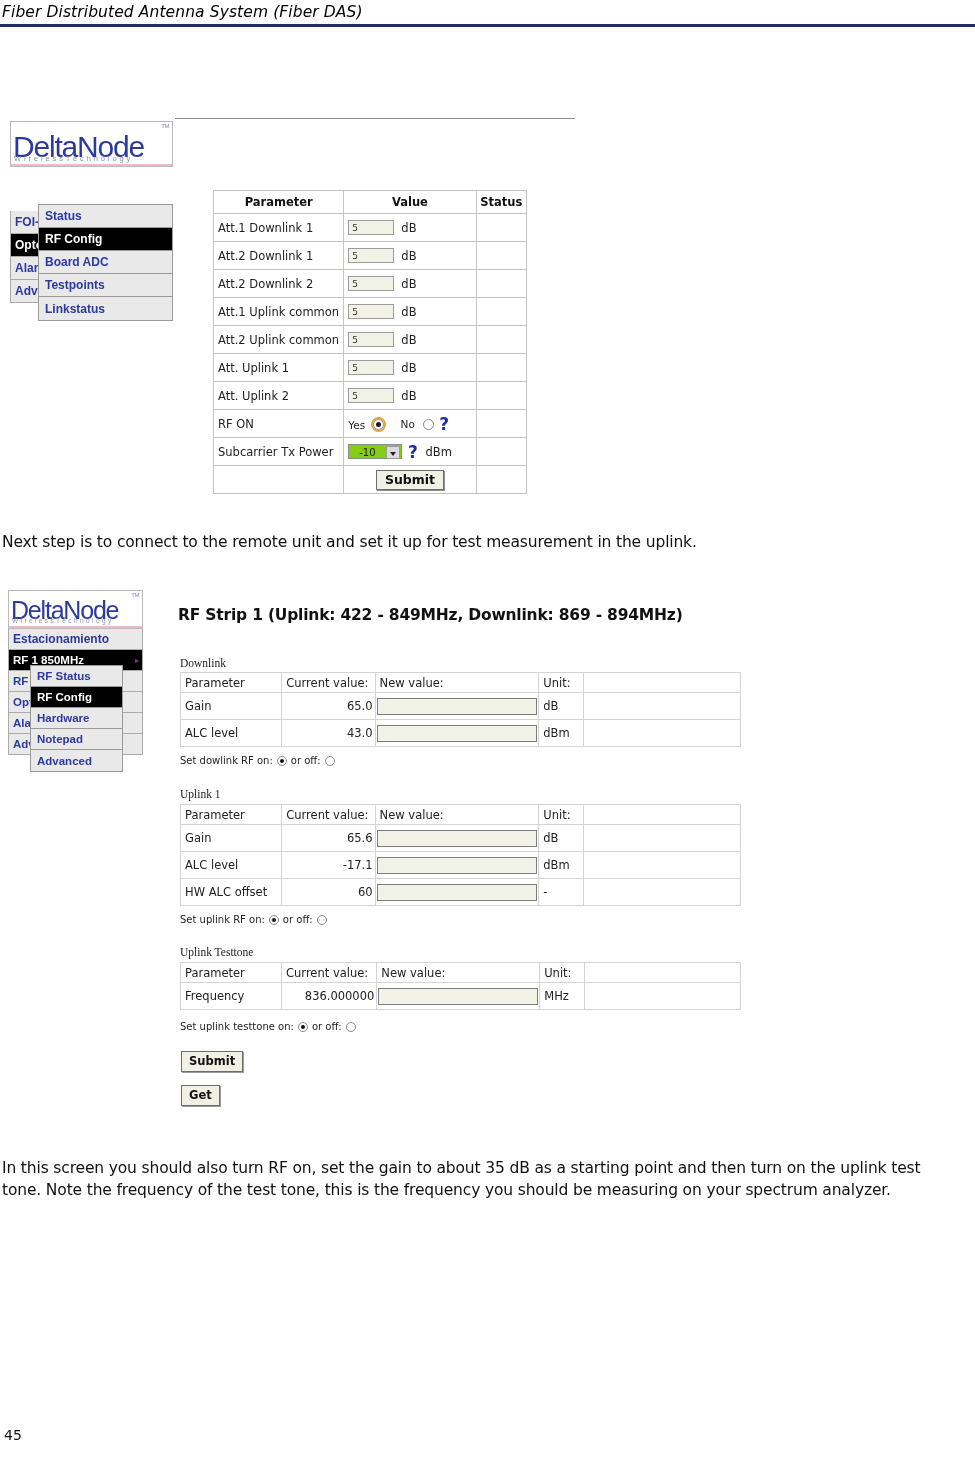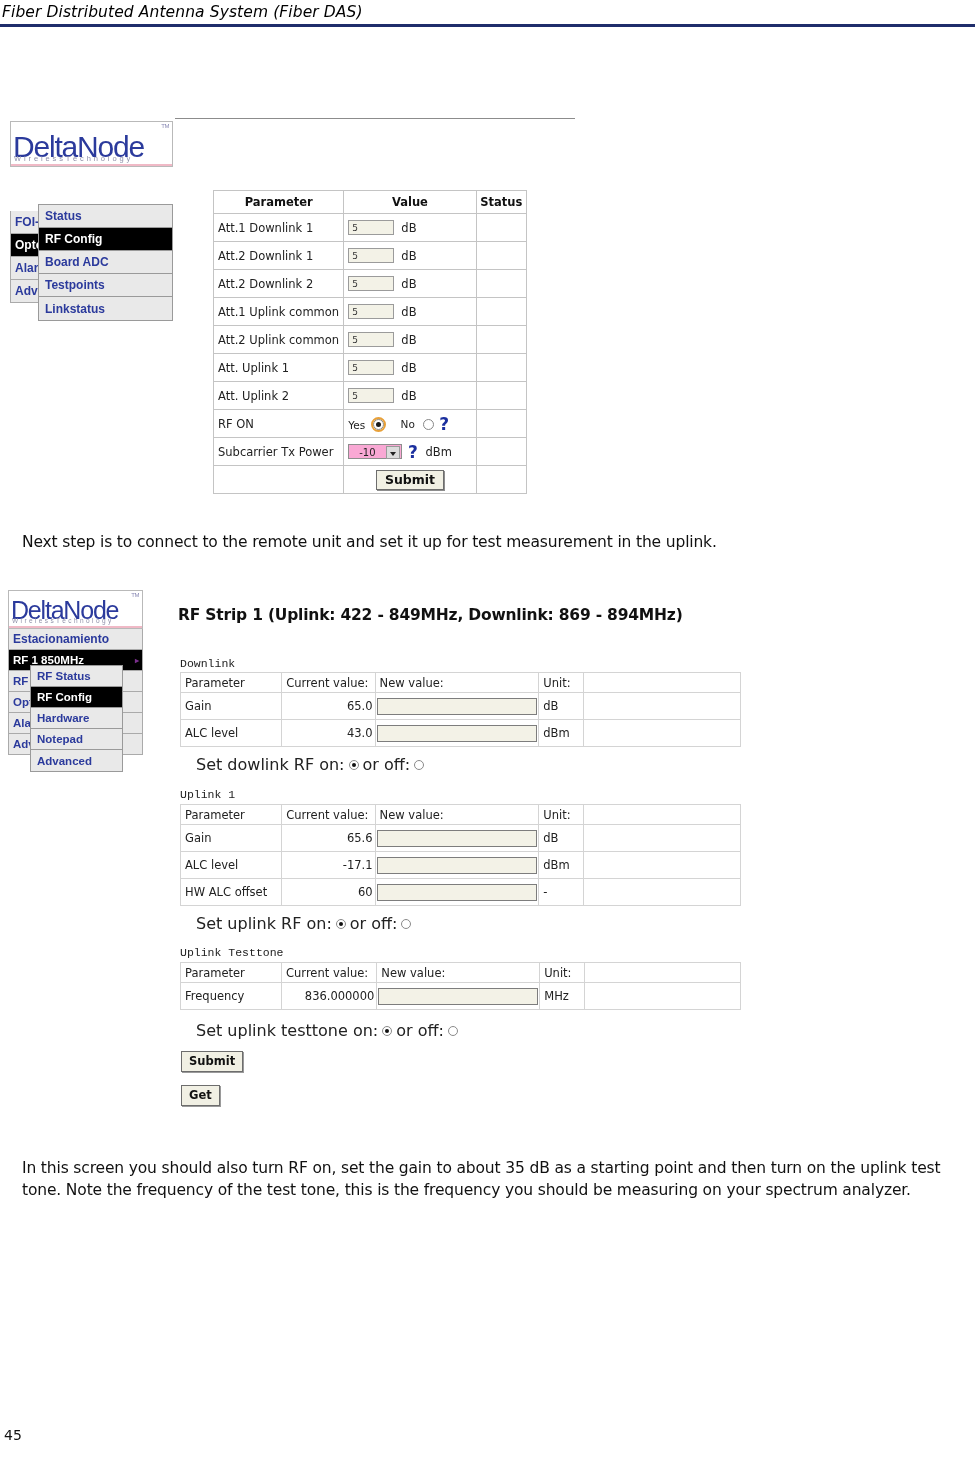--- a/index.html
+++ b/index.html
@@ -39,21 +39,20 @@
   }
 
   
   .body-text {
     position: absolute;
     font-family: "DejaVu Sans", sans-serif;
     font-size: 15.5px;
     line-height: 1.42;
     color: #111;
     letter-spacing: -0.15px;
-    margin-left: 20px;
   }
   #para-1 { left: 2px; top: 531px; width: 940px; }
   #para-2 { left: 2px; top: 1157px; width: 960px; }
 
   .page-number {
     position: absolute;
     left: 4px;
     top: 1427px;
     font-family: "DejaVu Sans", sans-serif;
     font-size: 14px;
@@ -270,21 +269,21 @@
     font-weight: bold;
     font-size: 17px;
     vertical-align: middle;
     margin: 0 2px;
     line-height: 10px;
   }
   .sel-box {
     display: inline-block;
     width: 54px;
     height: 15px;
-    background: #f9a8d4;
+    background: #84cc16;
     border: 1px solid #8d8d8d;
     box-sizing: border-box;
     vertical-align: middle;
     position: relative;
     font-family: "DejaVu Sans", sans-serif;
     font-size: 10px;
     color: #222;
     text-align: center;
     line-height: 15px;
   }
@@ -333,21 +332,21 @@
     font-family: "DejaVu Sans", sans-serif;
     font-weight: bold;
     font-size: 15.5px;
     color: #111;
     white-space: nowrap;
     letter-spacing: -0.2px;
   }
   .sec-label {
     position: absolute;
     left: 180px;
-    font-family: Liberation Mono, monospace;
+    font-family: Liberation Serif, serif;
     font-size: 11.5px;
     color: #222;
   }
   .rf-table {
     position: absolute;
     left: 180px;
     width: 561px;
     border-collapse: collapse;
     font-family: "DejaVu Sans", sans-serif;
     font-size: 11.5px;
@@ -371,23 +370,23 @@
   .nv-input {
     display: block;
     width: 100%;
     height: 17px;
     background: #f3f2e7;
     border: 1px solid #7d7d7d;
     box-sizing: border-box;
   }
   .radio-line {
     position: absolute;
-    left: 196px;
-    font-family: "DejaVu Sans", sans-serif;
-    font-size: 16px;
+    left: 180px;
+    font-family: "DejaVu Sans", sans-serif;
+    font-size: 10px;
     color: #222;
     display: flex;
     align-items: center;
     gap: 4px;
     white-space: nowrap;
   }
   .radio-sm {
     display: inline-block;
     width: 10px;
     height: 10px;

